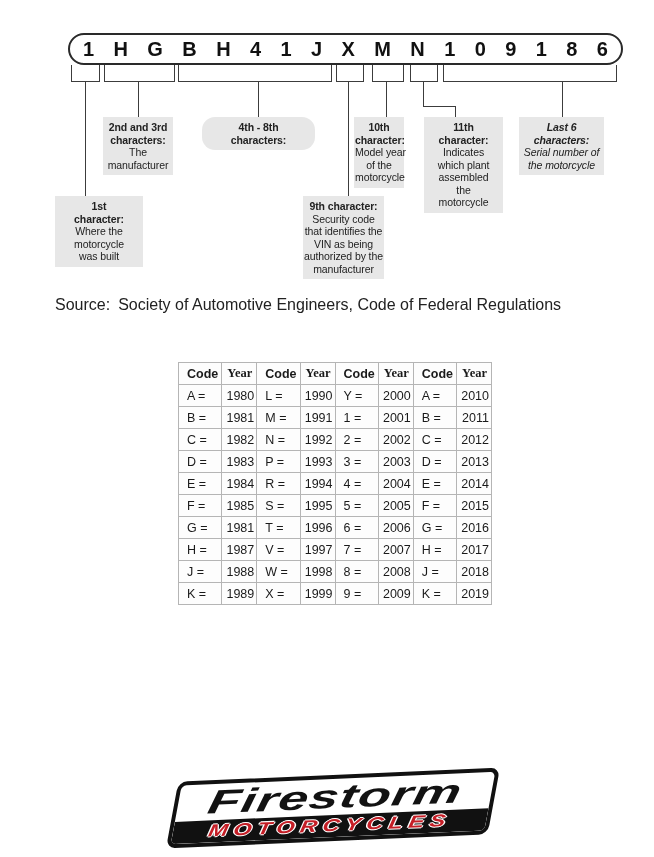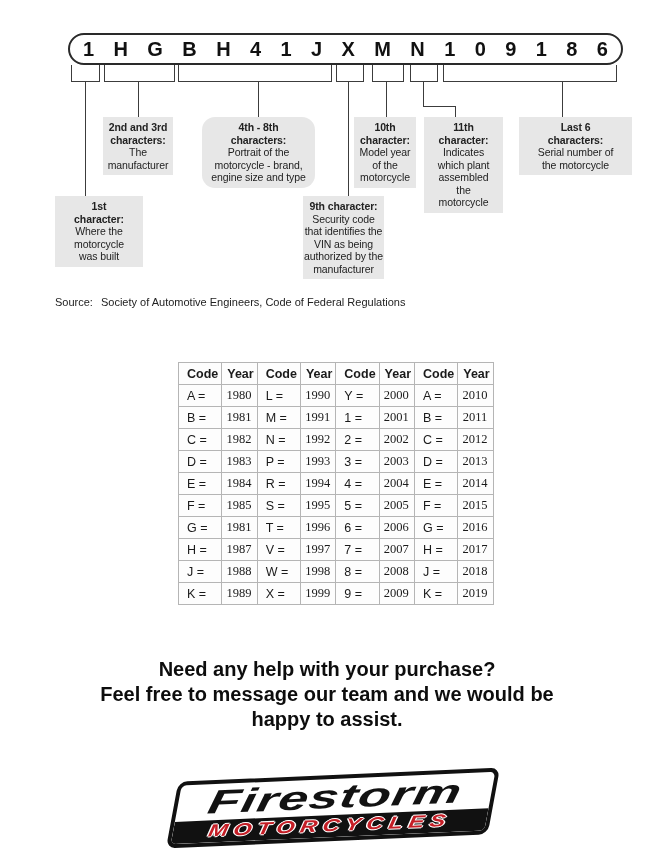--- a/index.html
+++ b/index.html
@@ -61,40 +61,40 @@
     color: #222;
     padding: 4px 1px;
     box-sizing: border-box;
   }
   .note .t { font-weight: bold; white-space: pre; display: block; }
   .note .b { white-space: pre; display: block; }
 
   .source-note {
     position: absolute;
     left: 55px; top: 296px;
-    font-size: 11px;
+    font-size: 16px;
     color: #222;
   }
   .source-note .gap { display:inline-block; width: 8px; }
 
   
   .tablewrap { position: absolute; left: 178px; top: 362px; }
   table.codes { border-collapse: collapse; }
   table.codes th, table.codes td {
     border: 1px solid #b5b5b5;
     font-size: 12.5px;
     height: 22px;
     box-sizing: border-box;
     background: #fdfdfd;
   }
   table.codes th { font-weight: bold; text-align: left; padding: 2px 3px 2px 5px; }
   table.codes th.code { width: 37px; padding-left: 8px; }
-  table.codes th.year { width: 35px; }
+  table.codes th.year { width: 35px; font-family: Liberation Serif, serif; }
   table.codes td.code { text-align: left; padding-left: 8px; }
-  table.codes td.year { text-align: center; padding-right: 2px; font-family: Liberation Serif, serif; }
+  table.codes td.year { text-align: right; padding-right: 2px; }
 
   
   .help {
     position: absolute;
     left: 0; top: 657px;
     width: 654px;
     text-align: center;
     font-size: 20px;
     font-weight: bold;
     line-height: 25px;
@@ -193,49 +193,46 @@
   </div>
   <div class="note" style="left:103px; top:117px; width:70px;">
     <span class="t">2nd and 3rd
 characters:</span>
     <span class="b">The
 manufacturer</span>
   </div>
   <div class="note" style="left:202px; top:117px; width:113px;border-radius:13px;">
     <span class="t">4th - 8th
 characters:</span>
-    <span class="b">Portrait of the
-motorcycle - brand,
-engine size and type</span>
   </div>
   <div class="note" style="left:303px; top:196px; width:81px;">
     <span class="t">9th character:</span>
     <span class="b">Security code
 that identifies the
 VIN as being
 authorized by the
 manufacturer</span>
   </div>
-  <div class="note" style="left:354px; top:117px; width:62px;">
+  <div class="note" style="left:354px; top:117px; width:50px;">
     <span class="t">10th
 character:</span>
     <span class="b">Model year
 of the
 motorcycle</span>
   </div>
   <div class="note" style="left:424px; top:117px; width:79px;">
     <span class="t">11th
 character:</span>
     <span class="b">Indicates
 which plant
 assembled
 the
 motorcycle</span>
   </div>
-  <div class="note" style="left:519px; top:117px; width:113px;">
+  <div class="note" style="left:519px; top:117px; width:85px;font-style:italic;">
     <span class="t">Last 6
 characters:</span>
     <span class="b">Serial number of
 the motorcycle</span>
   </div>
 
   <div class="source-note">
     <span>Source:</span><span class="gap"></span><span>Society of Automotive Engineers, Code of Federal Regulations</span>
   </div>
 
@@ -351,23 +348,20 @@
             <td class="year">1999</td>
             <td class="code">9 =</td>
             <td class="year">2009</td>
             <td class="code">K =</td>
             <td class="year">2019</td>
           </tr>
         </tbody>
     </table>
   </div>
 
-  <div class="help">Need any help with your purchase?
-Feel free to message our team and we would be
-happy to assist.</div>
 
   <div class="logo">
     <div class="logo-inner">
       <div class="logo-fs">Firestorm</div>
       <div class="logo-mc-strip">
         <div class="logo-mc">MOTORCYCLES</div>
       </div>
     </div>
   </div>
 

